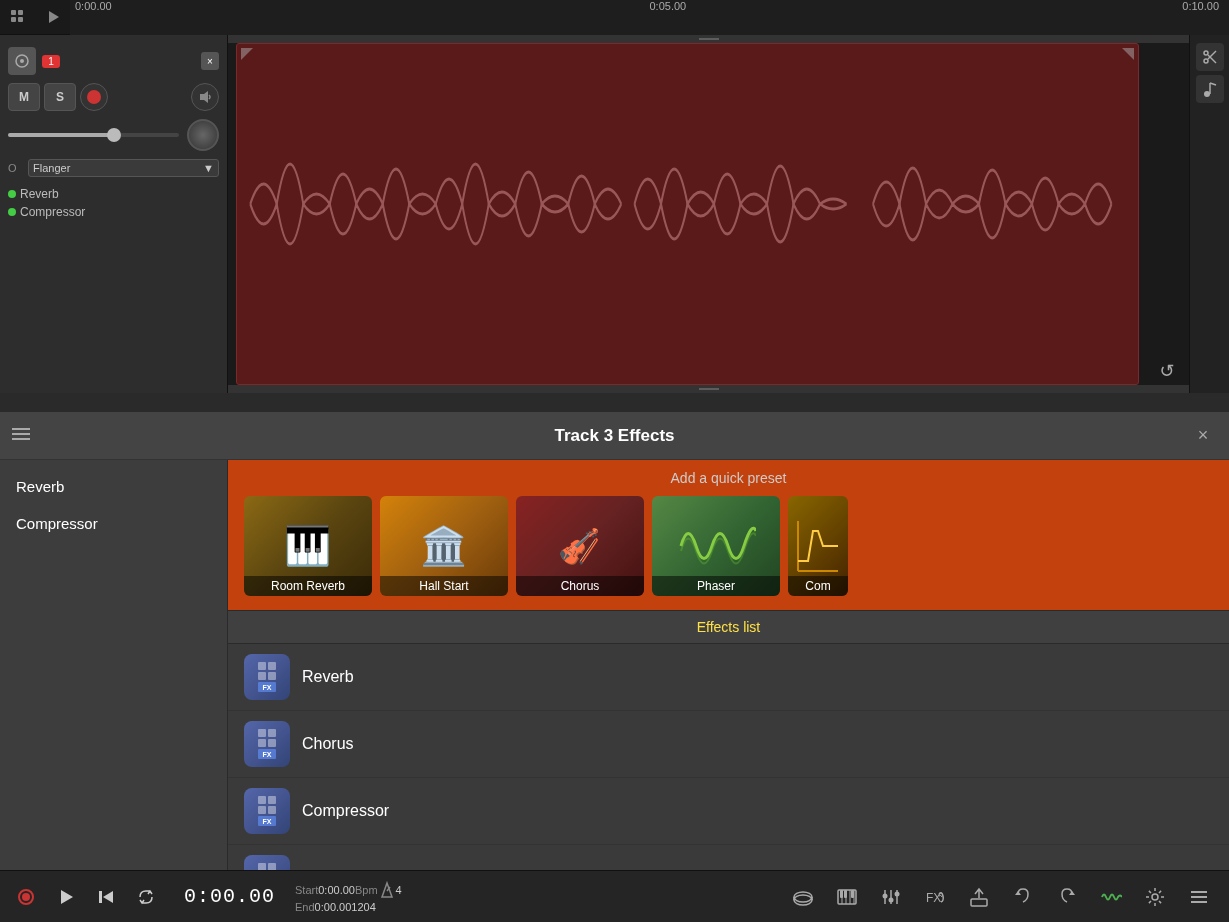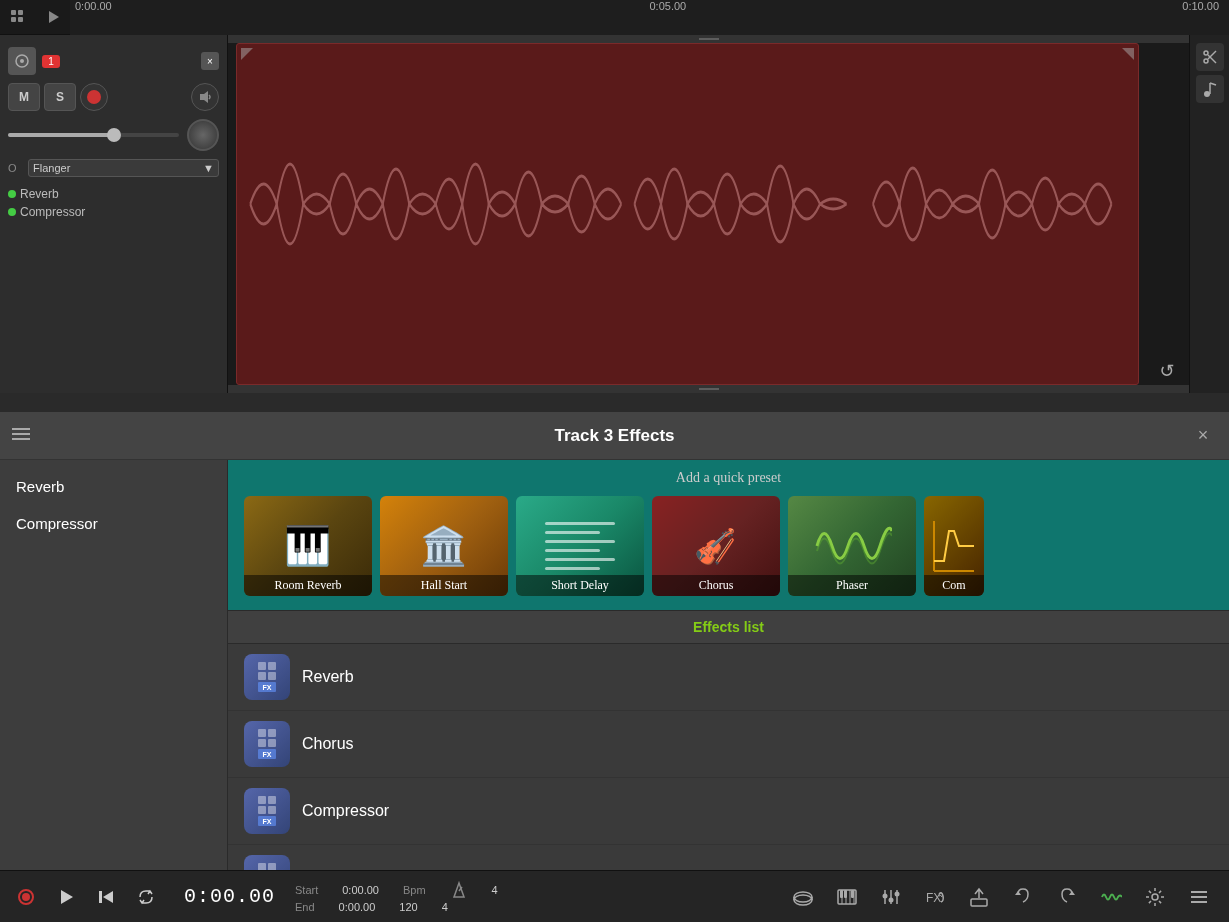--- a/index.html
+++ b/index.html
@@ -374,23 +374,22 @@
     
     .effects-content {
       flex: 1;
       display: flex;
       flex-direction: column;
       overflow: hidden;
     }
 
     
     .quick-preset-section {
-      background: #0f766e;
+      background: #c2410c;
       padding: 10px 16px;
-      font-family: Liberation Serif, serif;
     }
     .quick-preset-title {
       font-size: 14px;
       color: #ccc;
       text-align: center;
       margin-bottom: 10px;
     }
     .preset-cards-container {
       display: flex;
       gap: 8px;
@@ -453,25 +452,24 @@
     
     .effects-list-section {
       flex: 1;
       overflow-y: auto;
       background: #3a3a3a;
     }
     .effects-list-header {
       background: #404040;
       padding: 8px 16px;
       font-size: 14px;
-      color: #84cc16;
+      color: #fde047;
       text-align: center;
       border-top: 1px solid #2a2a2a;
       border-bottom: 1px solid #2a2a2a;
-      font-weight: bold;
     }
     .effects-list-item {
       display: flex;
       align-items: center;
       padding: 10px 16px;
       gap: 12px;
       border-bottom: 1px solid #333;
       cursor: pointer;
     }
     .fx-icon {
@@ -529,21 +527,21 @@
     }
     .transport-info {
       display: flex;
       flex-direction: column;
       padding: 0 8px;
       gap: 2px;
     }
     .transport-info-row {
       display: flex;
       align-items: center;
-      gap: 24px;
+      gap: 0;
       font-size: 11px;
       color: #aaa;
     }
     .transport-info-label {
       color: #888;
     }
     .transport-info-value {
       color: #ccc;
     }
     .transport-right {
@@ -757,33 +755,20 @@
             <div class="preset-card-label">Room Reverb</div>
           </div>
 
           <div class="preset-card">
             <div class="preset-card-bg bg-hall-reverb">
               <span style="font-size:38px;">🏛️</span>
             </div>
             <div class="preset-card-label">Hall Start</div>
           </div>
 
-          <div class="preset-card">
-            <div class="preset-card-bg bg-short-delay">
-              <div class="delay-lines">
-                <div class="delay-line" style="width:70px;"></div>
-                <div class="delay-line" style="width:55px;"></div>
-                <div class="delay-line" style="width:70px;"></div>
-                <div class="delay-line" style="width:55px;"></div>
-                <div class="delay-line" style="width:70px;"></div>
-                <div class="delay-line" style="width:55px;"></div>
-              </div>
-            </div>
-            <div class="preset-card-label">Short Delay</div>
-          </div>
 
 
           <div class="preset-card">
             <div class="preset-card-bg bg-chorus">
               <span style="font-size:34px;">🎻</span>
             </div>
             <div class="preset-card-label">Chorus</div>
           </div>
 
 

